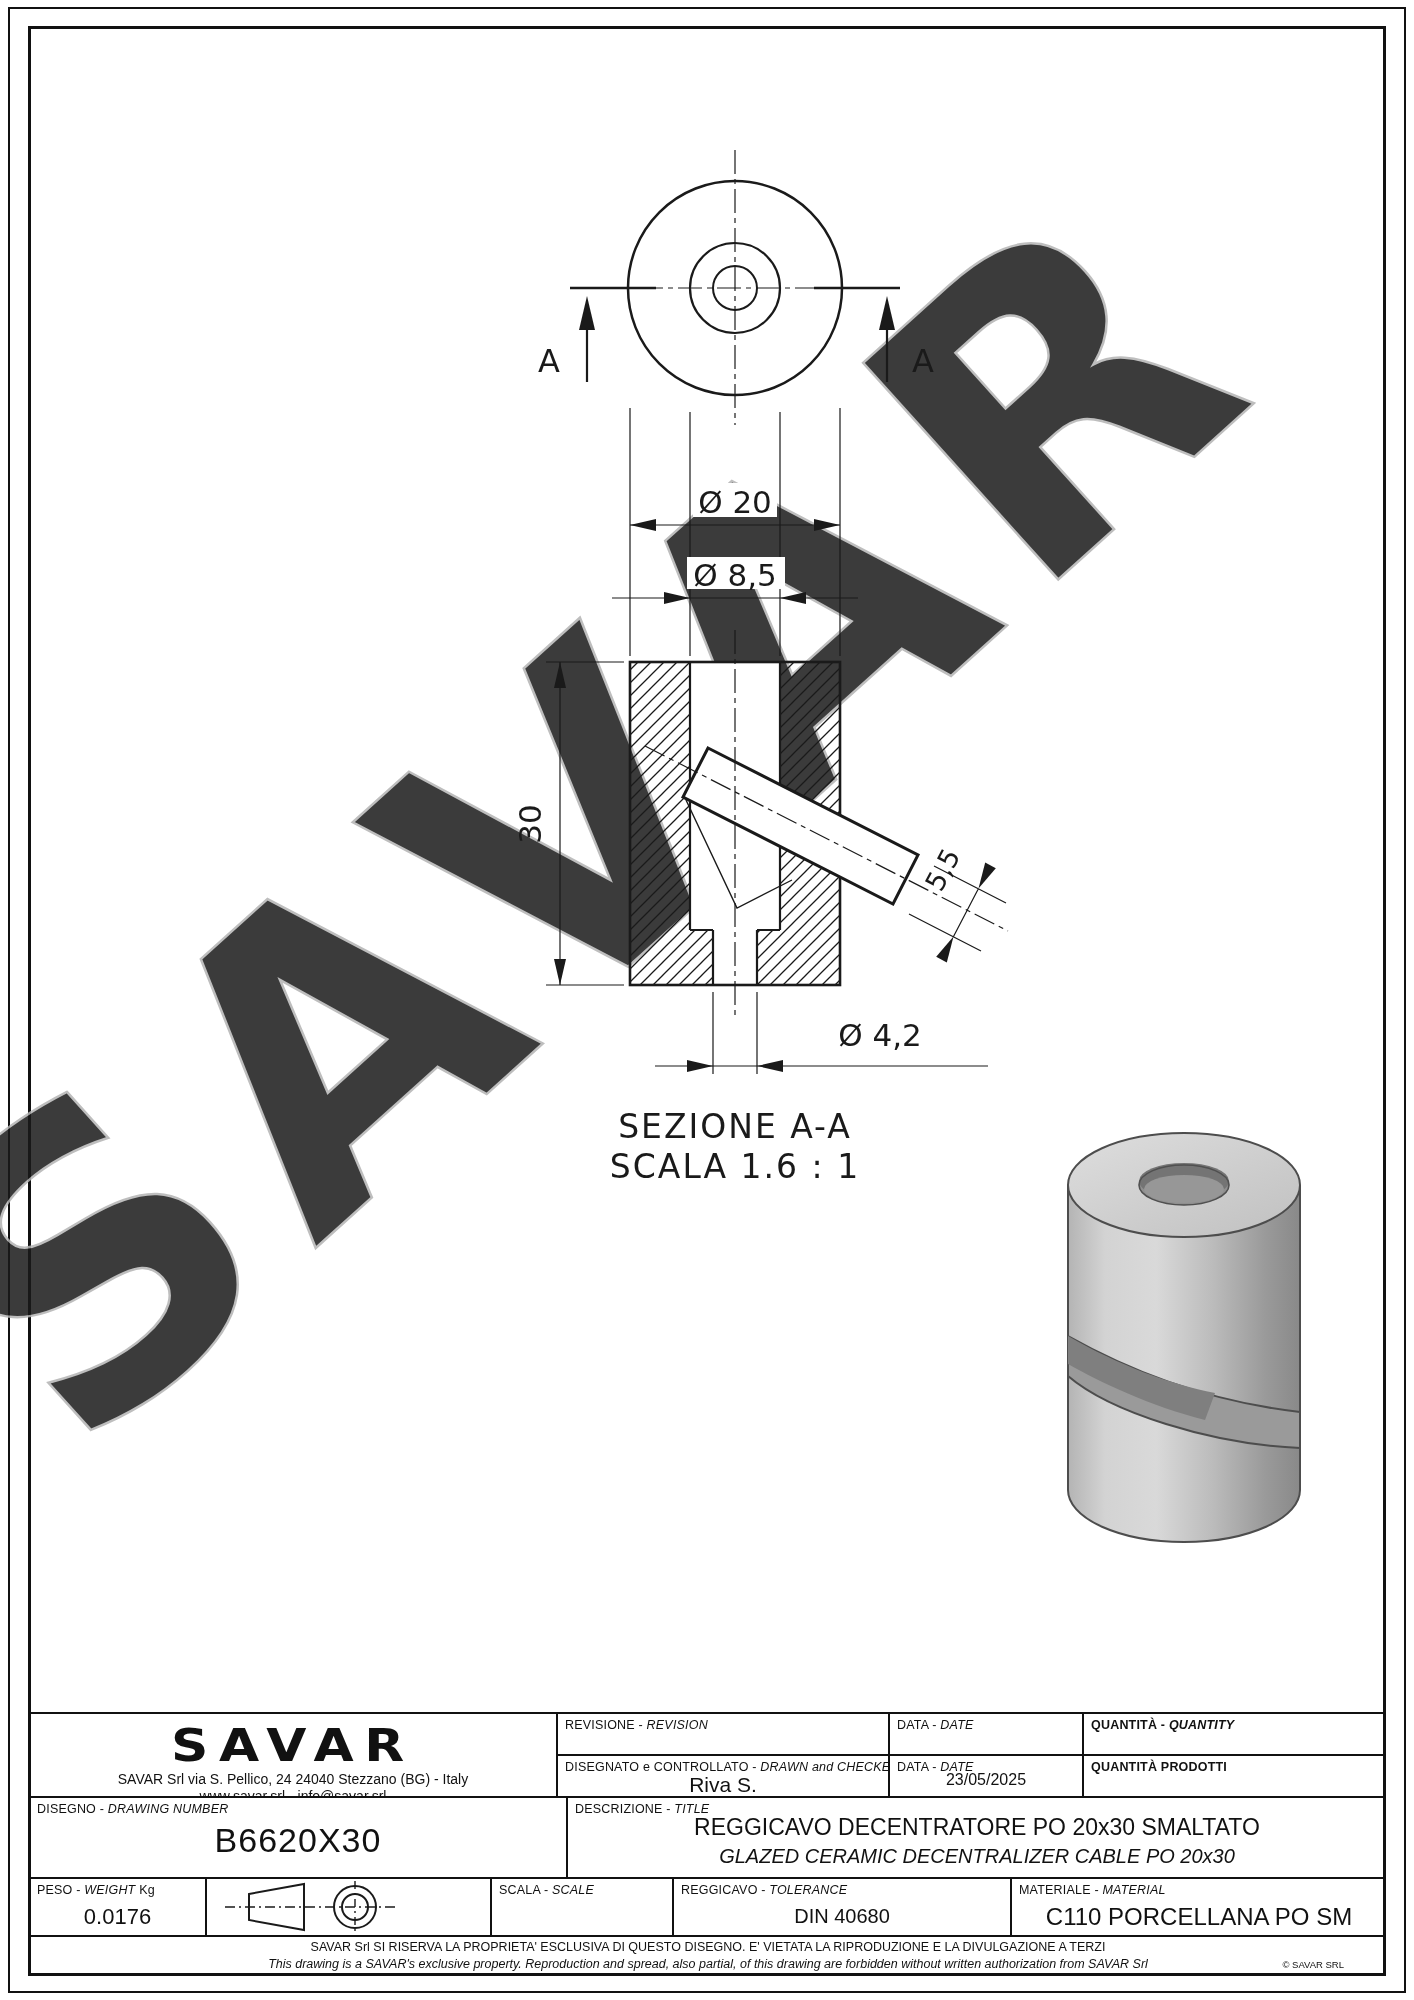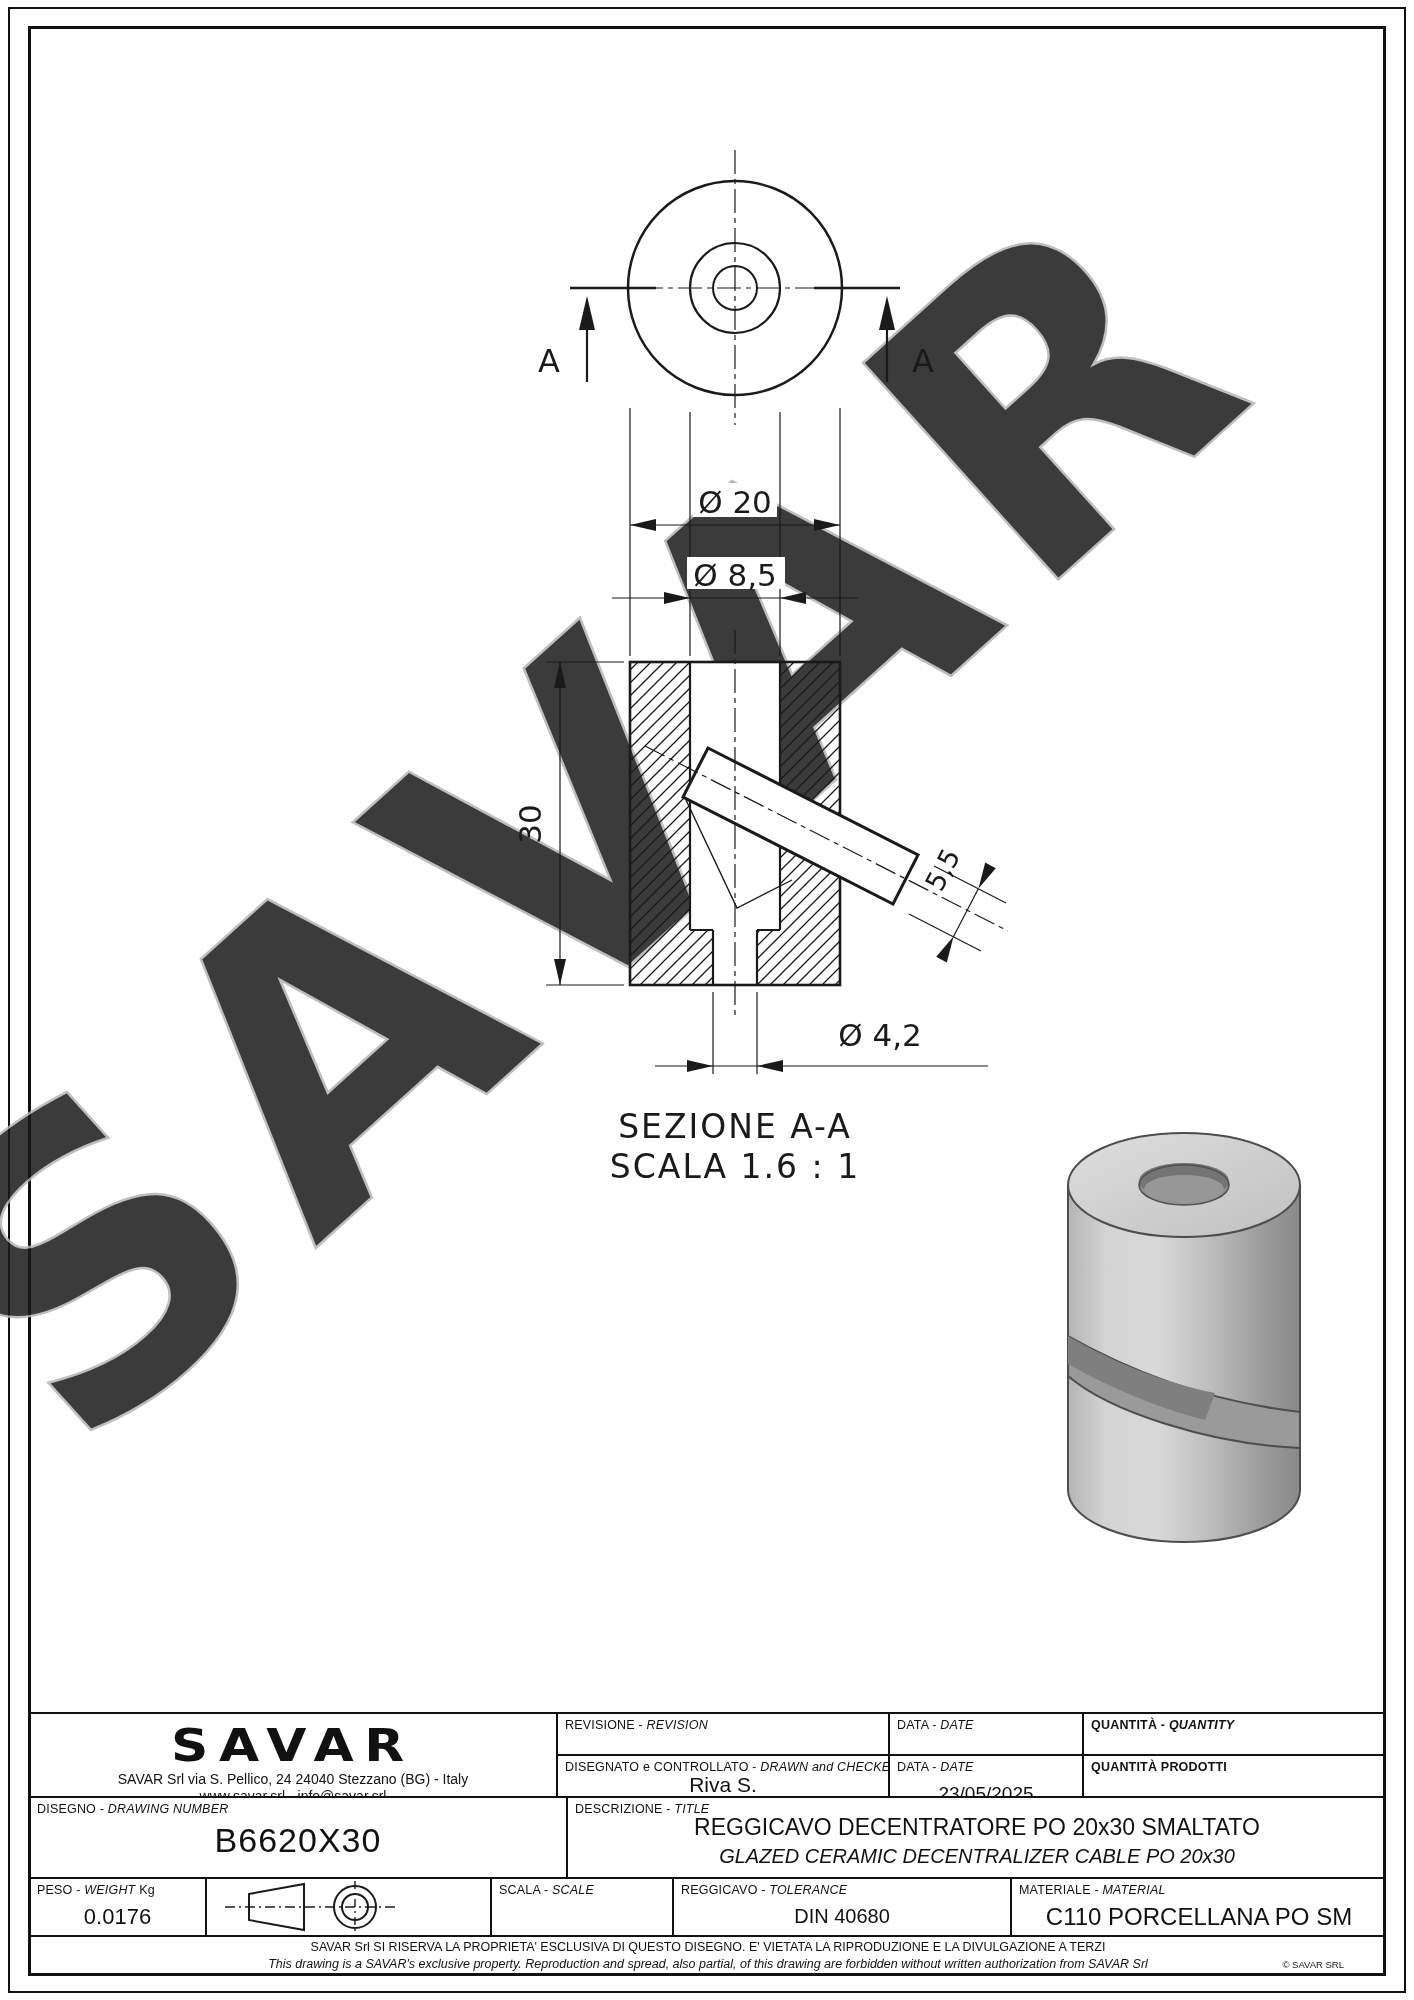--- a/index.html
+++ b/index.html
@@ -182,21 +182,21 @@
   </div>
 
   <div class="cell" style="left:558px;top:1756px;width:330px;height:40px;">
     <div class="lbl"><span>DISEGNATO e CONTROLLATO -</span>
       <span class="en">DRAWN and CHECKED</span></div>
     <div class="val" style="top:17px;font-size:21px;text-align:center;">Riva S.</div>
   </div>
   <div class="cell" style="left:890px;top:1756px;width:192px;height:40px;">
     <div class="lbl"><span>DATA -</span>
       <span class="en">DATE</span></div>
-    <div class="val" style="top:27px;font-size:19px;">23/05/2025</div>
+    <div class="val" style="top:15px;font-size:16px;">23/05/2025</div>
   </div>
   <div class="cell" style="left:1084px;top:1756px;width:302px;height:40px;">
     <div class="lbl bold"><span>QUANTITÀ PRODOTTI</span></div>
   </div>
 
   <div class="cell" style="left:30px;top:1798px;width:536px;height:79px;">
     <div class="lbl"><span>DISEGNO -</span>
       <span class="en">DRAWING NUMBER</span></div>
     <div class="val" style="top:23px;font-size:34px;letter-spacing:1px;">B6620X30</div>
   </div>

